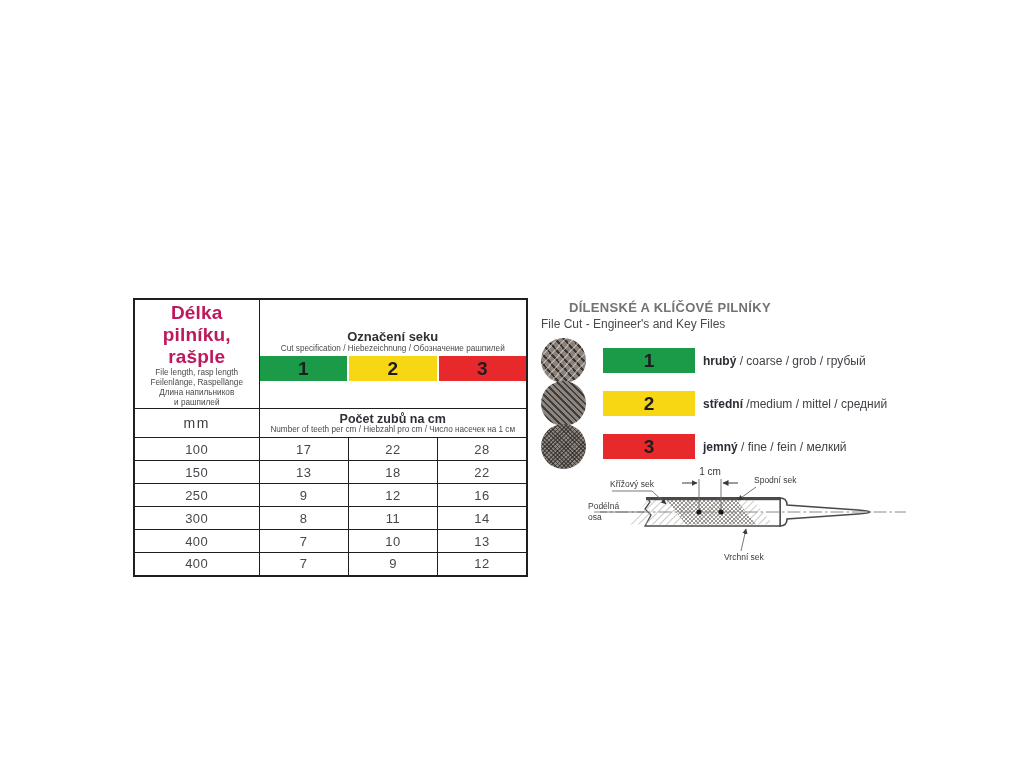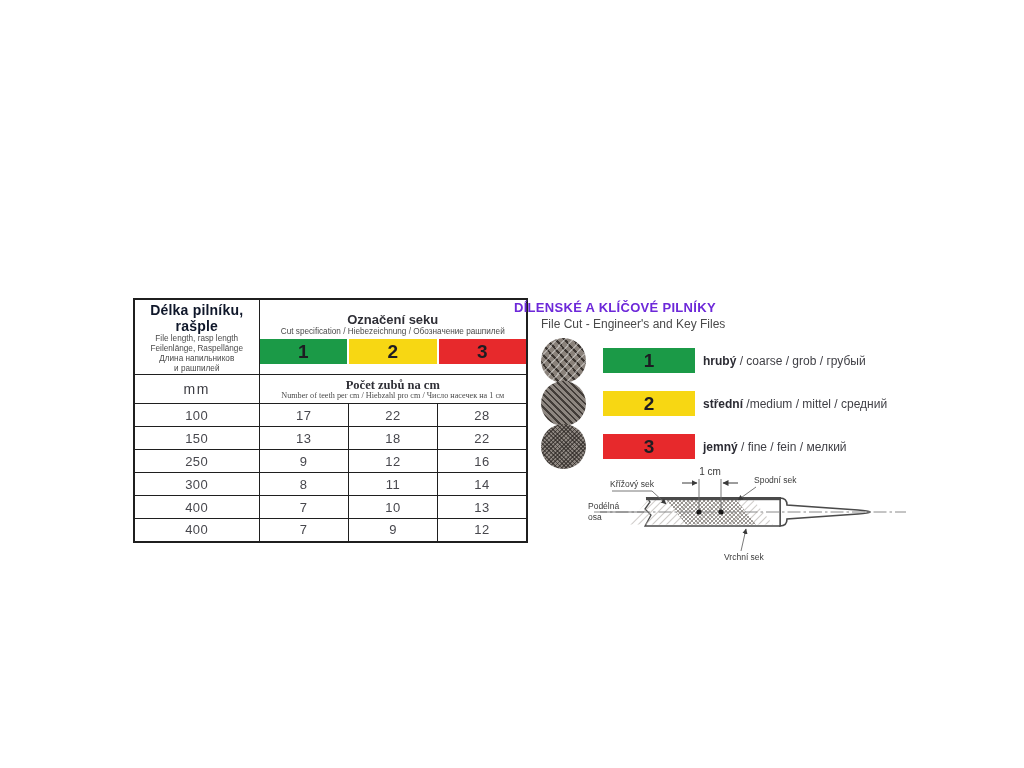--- a/index.html
+++ b/index.html
@@ -8,43 +8,43 @@
 
   
   .spec-table-wrap { position:absolute; left:133px; top:298px; }
   table.spec { border-collapse:collapse; table-layout:fixed; width:395px; }
   table.spec td { border:1.5px solid #1f1f1f; text-align:center; vertical-align:middle; padding:0; }
   table.spec { border:2px solid #1f1f1f; }
   td.col-mm  { width:125px; }
   td.col-num { width:90px; }
 
   .lh-cell { height:59px; }
-  .lh-title { font-weight:bold; font-size:14px; color:#0f172a; letter-spacing:.2px; padding-top:2px; }
+  .lh-title { font-weight:bold; font-size:19px; color:#be185d; letter-spacing:.2px; padding-top:2px; }
   .lh-sub { font-size:8.2px; color:#4a4a4a; line-height:1.22; }
 
   .ch-cell { height:59px; vertical-align:top; }
   .ch-title { font-weight:bold; font-size:13px; color:#2f2f36; padding-top:2px; }
   .ch-sub { font-size:8.2px; color:#4a4a4a; line-height:1.1; }
   .cut-strip { display:flex; gap:2px; height:25px; margin-top:3px; }
   .cut-strip .seg { flex:1; display:flex; align-items:center; justify-content:center;
                     font-weight:bold; font-size:19px; color:#1d1d22; }
   .seg-1 { background:#1b9a47; }
   .seg-2 { background:#f7d713; }
   .seg-3 { background:#e7292c; }
 
   .mm-cell { height:29px; font-size:14px; color:#3c3c42; letter-spacing:1.5px; }
-  .tz-cell { height:29px;font-family:Liberation Serif, serif; }
+  .tz-cell { height:29px; }
   .tz-title { font-weight:bold; font-size:12.5px; color:#2f2f36; line-height:1.05; padding-top:1px; }
   .tz-sub { font-size:8.2px; color:#4a4a4a; line-height:1; }
 
   td.data { height:23px; font-size:13px; color:#47474d; letter-spacing:.5px; }
 
   
-  .legend-title { position:absolute; left:514px; top:300px; font-weight:bold; font-size:13px;
-                  color:#6d28d9; letter-spacing:.3px; }
+  .legend-title { position:absolute; left:569px; top:300px; font-weight:bold; font-size:13px;
+                  color:#737373; letter-spacing:.3px; }
   .legend-sub { position:absolute; left:541px; top:317px; font-size:12px; color:#4a4a4a;text-align:center; }
 
   .legend-row { position:absolute; left:541px; height:45px; display:flex; align-items:center; }
   .legend-row.r1 { top:338px; } .legend-row.r2 { top:381px; } .legend-row.r3 { top:424px; }
 
   .circle { width:45px; height:45px; border-radius:50%; flex:0 0 45px; }
   .tex1 { background:
       repeating-linear-gradient(132deg, rgba(255,255,255,.38) 0 1.5px, transparent 1.5px 6px),
       repeating-linear-gradient(48deg, rgba(32,27,24,.75) 0 2px, transparent 2px 6.5px),
       #8a827b; }

